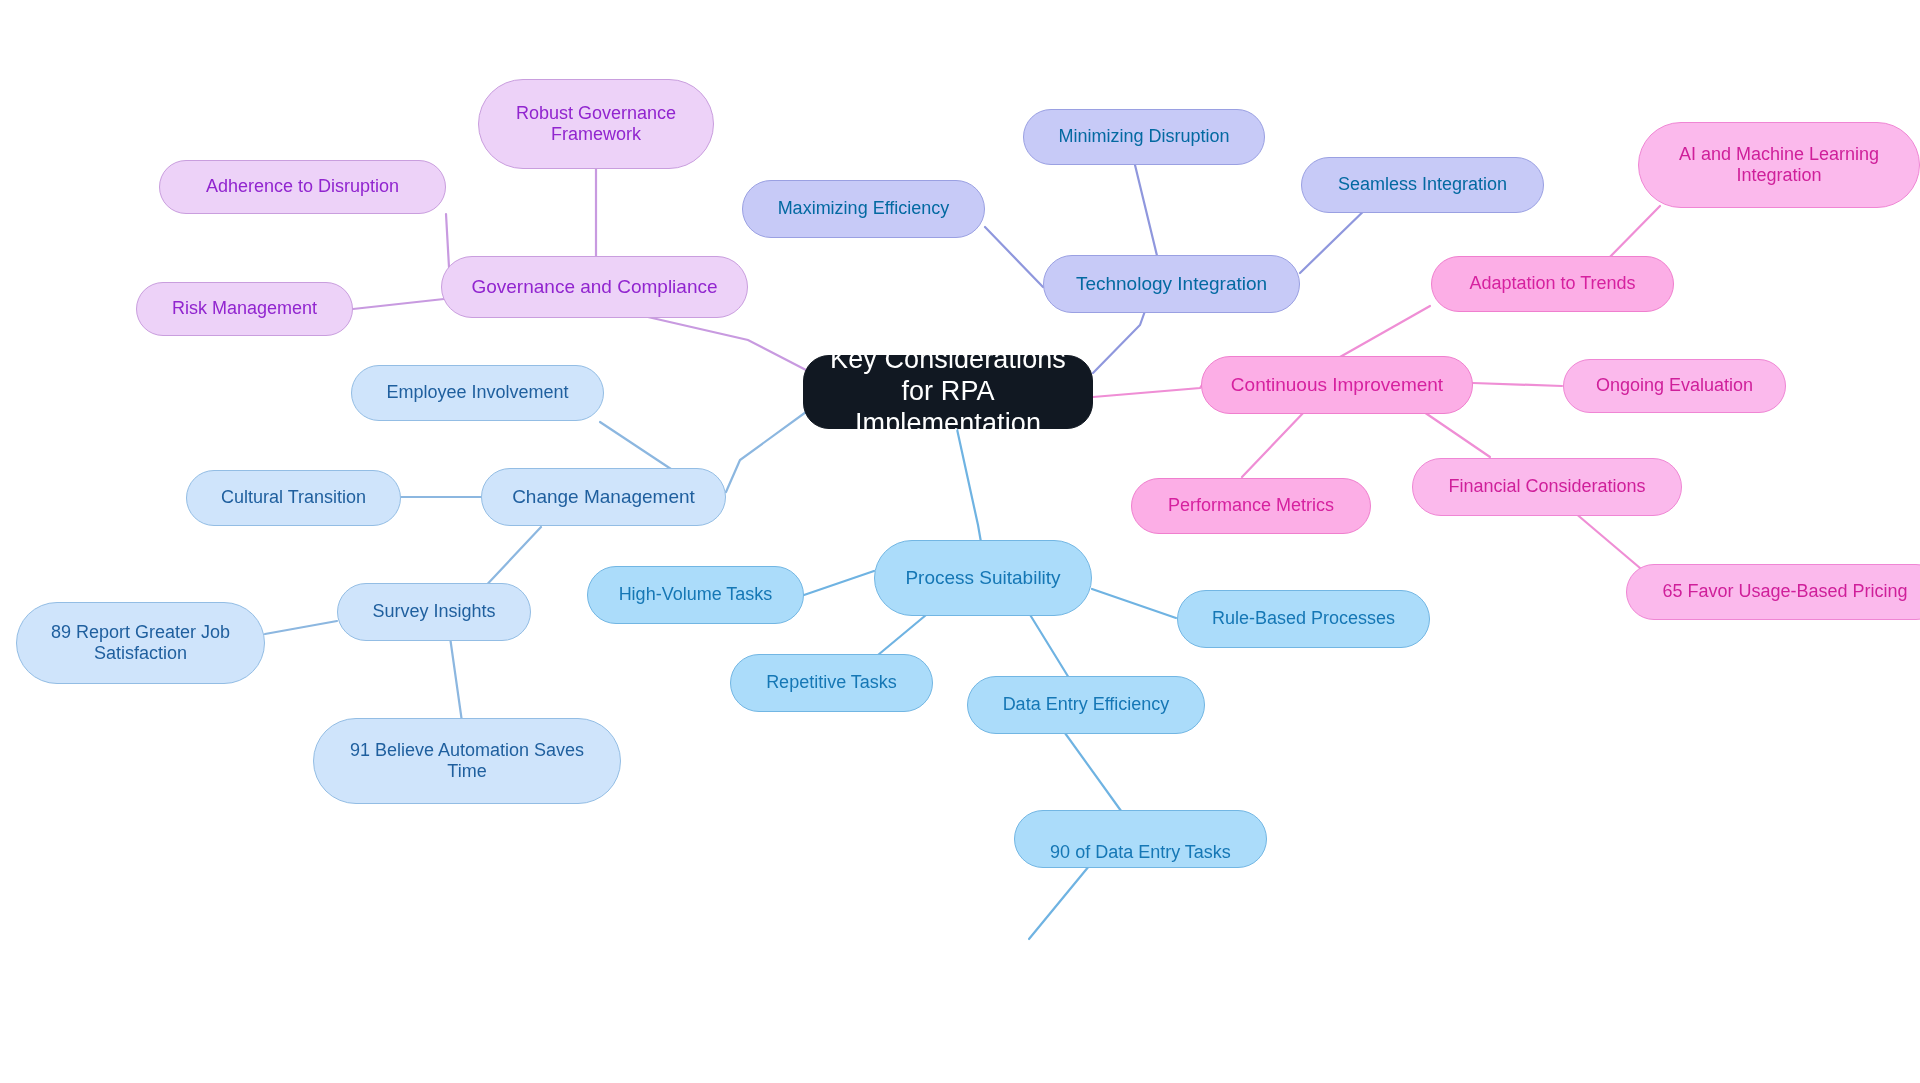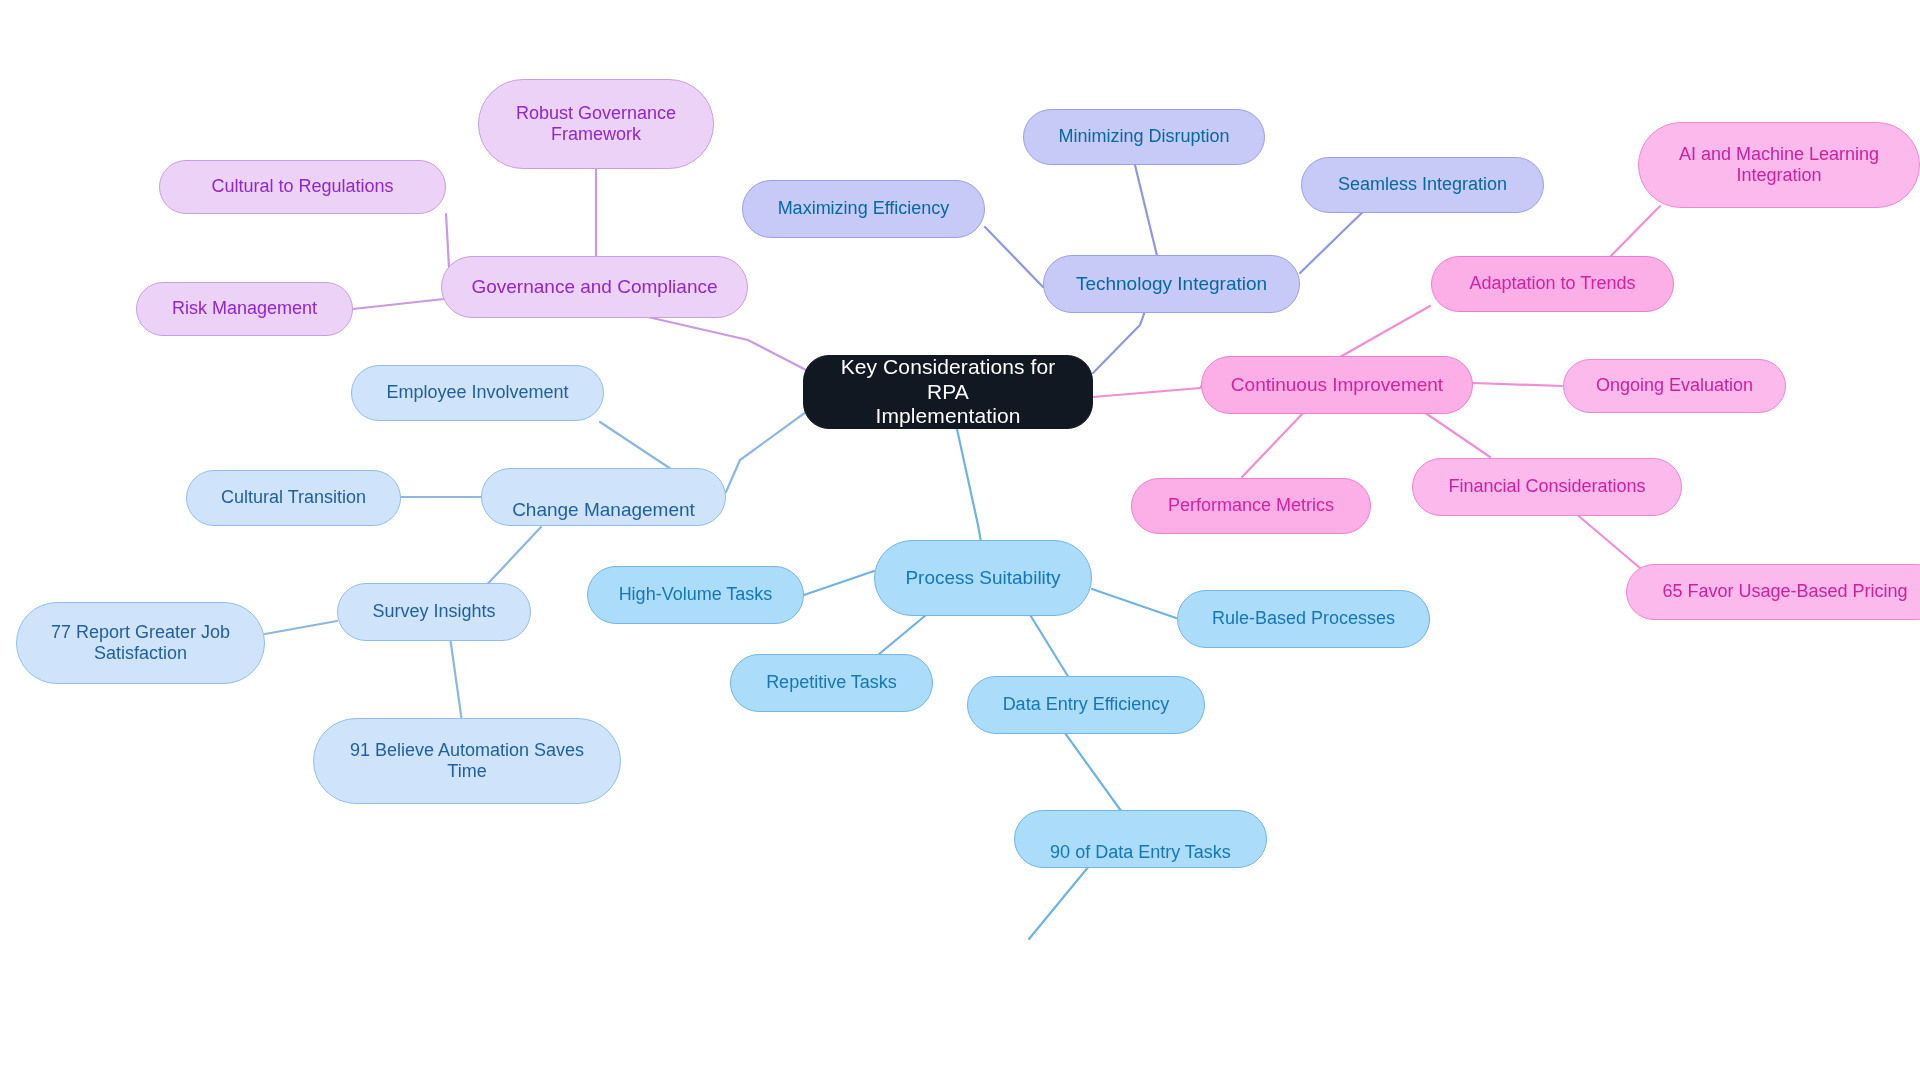--- a/index.html
+++ b/index.html
@@ -35,21 +35,21 @@
     line-height: 1.18;
     padding: 4px 14px;
     white-space: pre-line;
     z-index: 2;
   }
   .node.root {
     background: #111822;
     border-color: #111822;
     color: #ffffff;
     border-radius: 26px;
-    font-size: 21px;
+    font-size: 27px;
     letter-spacing: .1px;
   }
   
   .fam-purple {
     background: #edd2f8;
     border-color: #c99ede;
     color: #9125cf;
   }
   
   .fam-periwinkle {
@@ -136,21 +136,21 @@
   <div class="node fam-purple n-branch" style="left:441px; top:256px; width:307px; height:62px;">
     <span>Governance and Compliance</span>
   </div>
 
   <div class="node fam-purple n-leaf" style="left:478px; top:79px; width:236px; height:90px;">
     <span>Robust Governance
 Framework</span>
   </div>
 
   <div class="node fam-purple n-leaf" style="left:159px; top:160px; width:287px; height:54px;">
-    <span>Cultural to Regulations</span>
+    <span>Adherence to Disruption</span>
   </div>
 
   <div class="node fam-purple n-leaf" style="left:136px; top:282px; width:217px; height:54px;">
     <span>Risk Management</span>
   </div>
 
   <div class="node fam-periwinkle n-branch" style="left:1043px; top:255px; width:257px; height:58px;">
     <span>Technology Integration</span>
   </div>
 
@@ -188,38 +188,38 @@
   </div>
 
   <div class="node fam-pinklight n-leaf" style="left:1412px; top:458px; width:270px; height:58px;">
     <span>Financial Considerations</span>
   </div>
 
   <div class="node fam-pinklight n-leaf" style="left:1626px; top:564px; width:318px; height:56px;">
     <span>65 Favor Usage-Based Pricing</span>
   </div>
 
-  <div class="node fam-paleblue n-branch" style="left:481px; top:468px; width:245px; height:58px;align-items:flex-end;">
+  <div class="node fam-paleblue n-branch" style="left:481px; top:468px; width:245px; height:58px;">
     <span>Change Management</span>
   </div>
 
   <div class="node fam-paleblue n-leaf" style="left:351px; top:365px; width:253px; height:56px;">
     <span>Employee Involvement</span>
   </div>
 
   <div class="node fam-paleblue n-leaf" style="left:186px; top:470px; width:215px; height:56px;">
     <span>Cultural Transition</span>
   </div>
 
   <div class="node fam-paleblue n-leaf" style="left:337px; top:583px; width:194px; height:58px;">
     <span>Survey Insights</span>
   </div>
 
   <div class="node fam-paleblue n-leaf" style="left:16px; top:602px; width:249px; height:82px;">
-    <span>77 Report Greater Job
+    <span>89 Report Greater Job
 Satisfaction</span>
   </div>
 
   <div class="node fam-paleblue n-leaf" style="left:313px; top:718px; width:308px; height:86px;">
     <span>91 Believe Automation Saves
 Time</span>
   </div>
 
   <div class="node fam-sky n-branch" style="left:874px; top:540px; width:218px; height:76px;">
     <span>Process Suitability</span>

